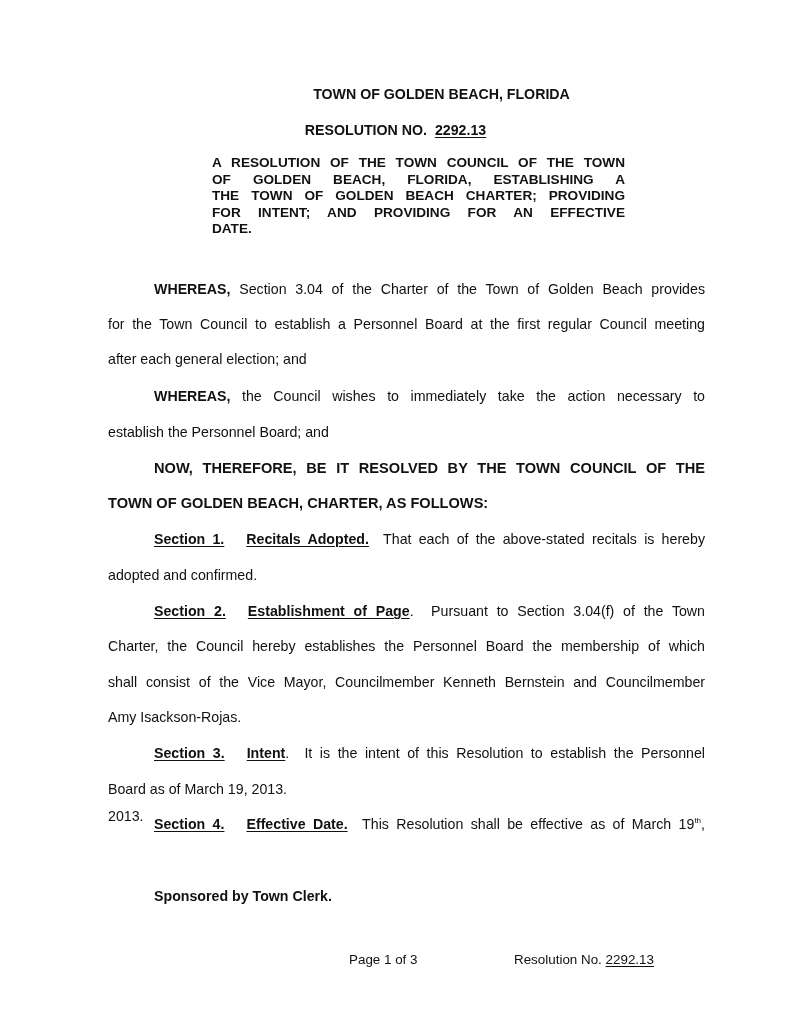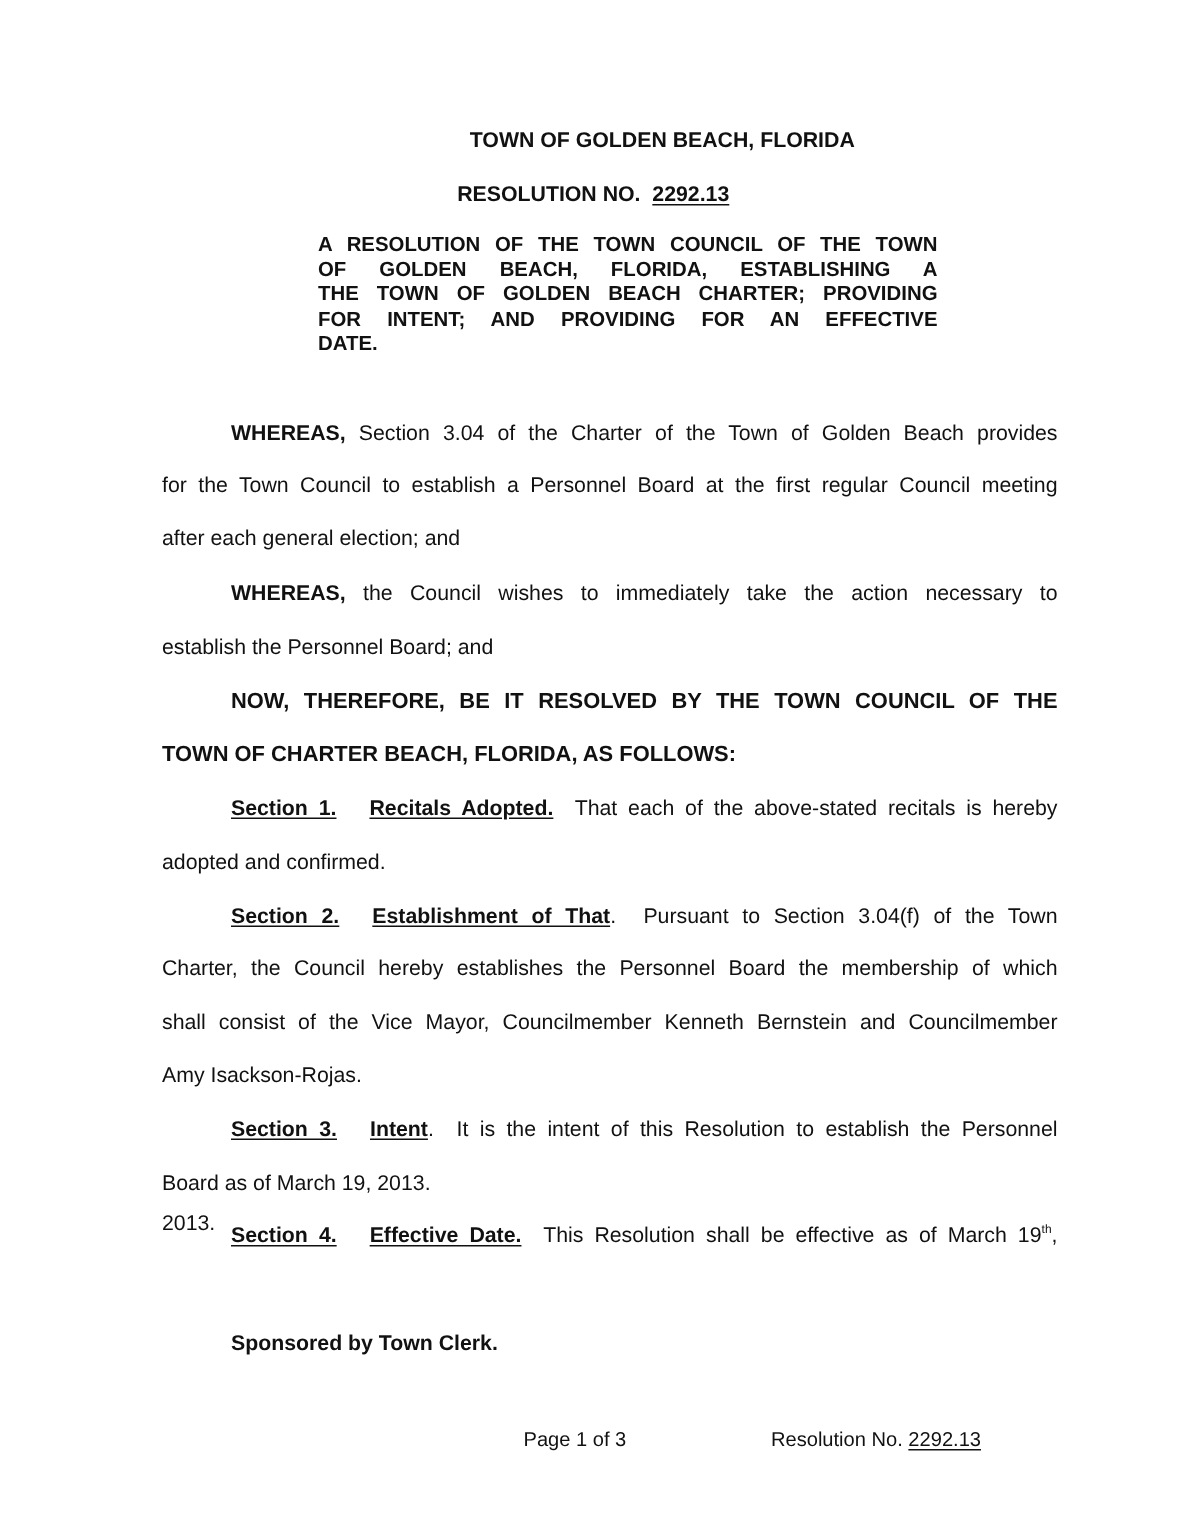--- a/index.html
+++ b/index.html
@@ -44,29 +44,29 @@
 </div>
 <div class="line just" style="top:315px;">for the Town Council to establish a Personnel Board at the first regular Council meeting</div>
 <div class="line left" style="top:350px;">after each general election; and</div>
 
 <div class="line just indent" style="top:387px;">
   <span class="b">WHEREAS,</span><span> the Council wishes to immediately take the action necessary to</span>
 </div>
 <div class="line left" style="top:423px;">establish the Personnel Board; and</div>
 
 <div class="line just indent b" style="top:459px; font-size:14.6px;">NOW, THEREFORE, BE IT RESOLVED BY THE TOWN COUNCIL OF THE</div>
-<div class="line left b" style="top:494px; font-size:14.6px;">TOWN OF CHARTER BEACH, FLORIDA, AS FOLLOWS:</div>
+<div class="line left b" style="top:494px; font-size:14.6px;">TOWN OF GOLDEN BEACH, CHARTER, AS FOLLOWS:</div>
 
 <div class="line just indent" style="top:530px;">
   <span class="b u">Section 1.</span><span class="gap"></span><span class="b u">Recitals Adopted.</span>&nbsp; <span>That each of the above-stated recitals is hereby</span>
 </div>
 <div class="line left" style="top:566px;">adopted and confirmed.</div>
 
 <div class="line just indent" style="top:602px;">
-  <span class="b u">Section 2.</span><span class="gap"></span><span class="b u">Establishment of That</span><span>.</span>&nbsp; <span>Pursuant to Section 3.04(f) of the Town</span>
+  <span class="b u">Section 2.</span><span class="gap"></span><span class="b u">Establishment of Page</span><span>.</span>&nbsp; <span>Pursuant to Section 3.04(f) of the Town</span>
 </div>
 <div class="line just" style="top:637px;">Charter, the Council hereby establishes the Personnel Board the membership of which</div>
 <div class="line just" style="top:673px;">shall consist of the Vice Mayor, Councilmember Kenneth Bernstein and Councilmember</div>
 <div class="line left" style="top:708px;text-align:right;">Amy Isackson-Rojas.</div>
 
 <div class="line just indent" style="top:744px;">
   <span class="b u">Section 3.</span><span class="gap"></span><span class="b u">Intent</span><span>.</span>&nbsp; <span>It is the intent of this Resolution to establish the Personnel</span>
 </div>
 <div class="line left" style="top:780px;">Board as of March 19, 2013.</div>
 

